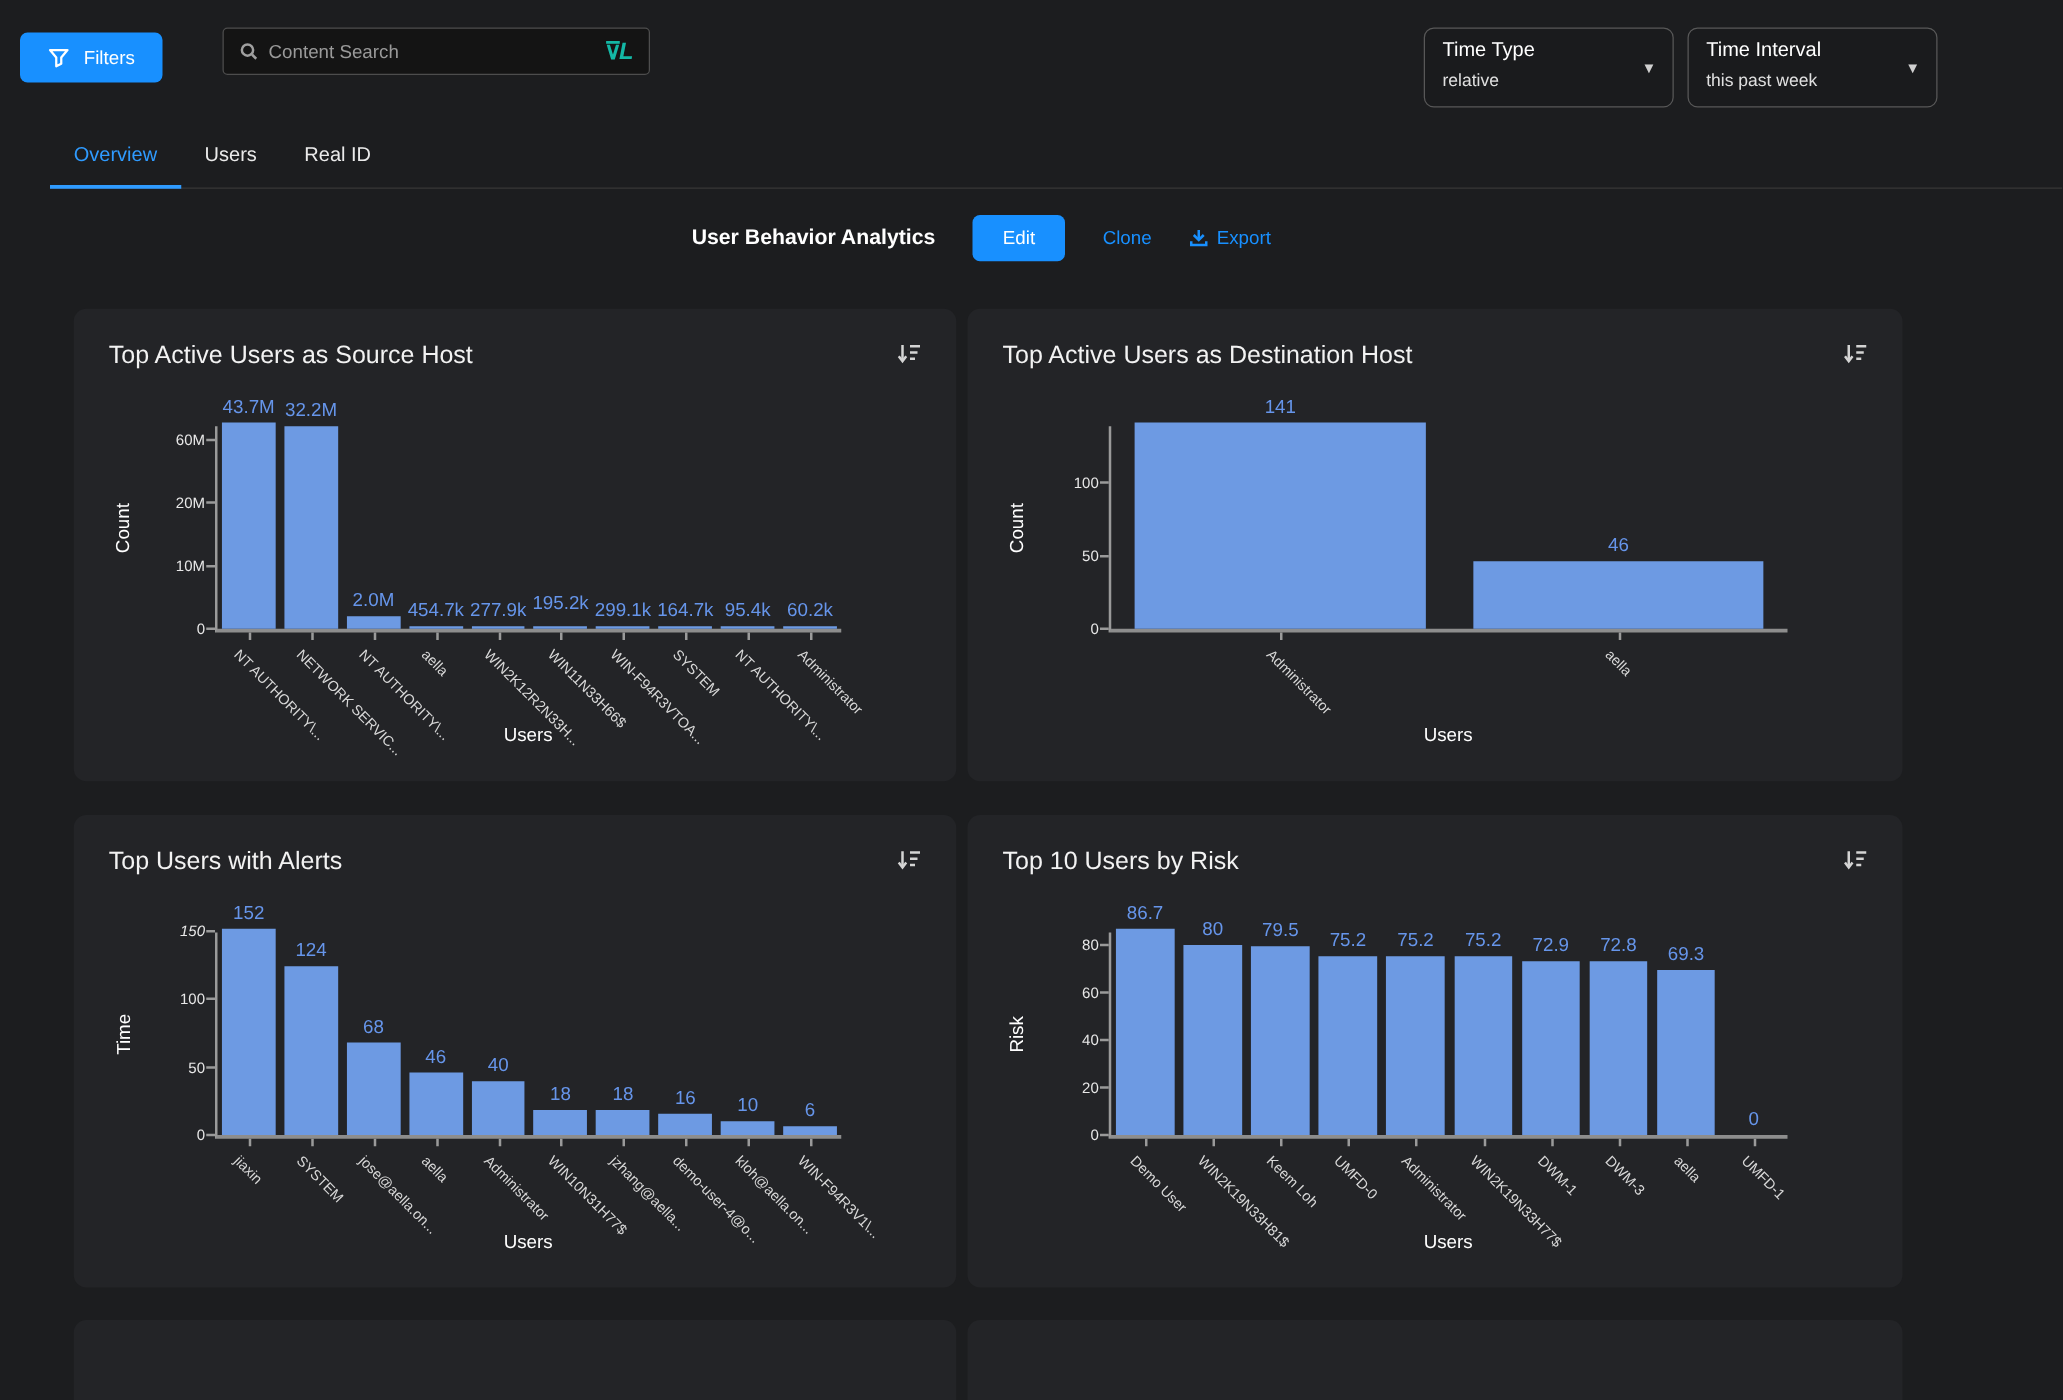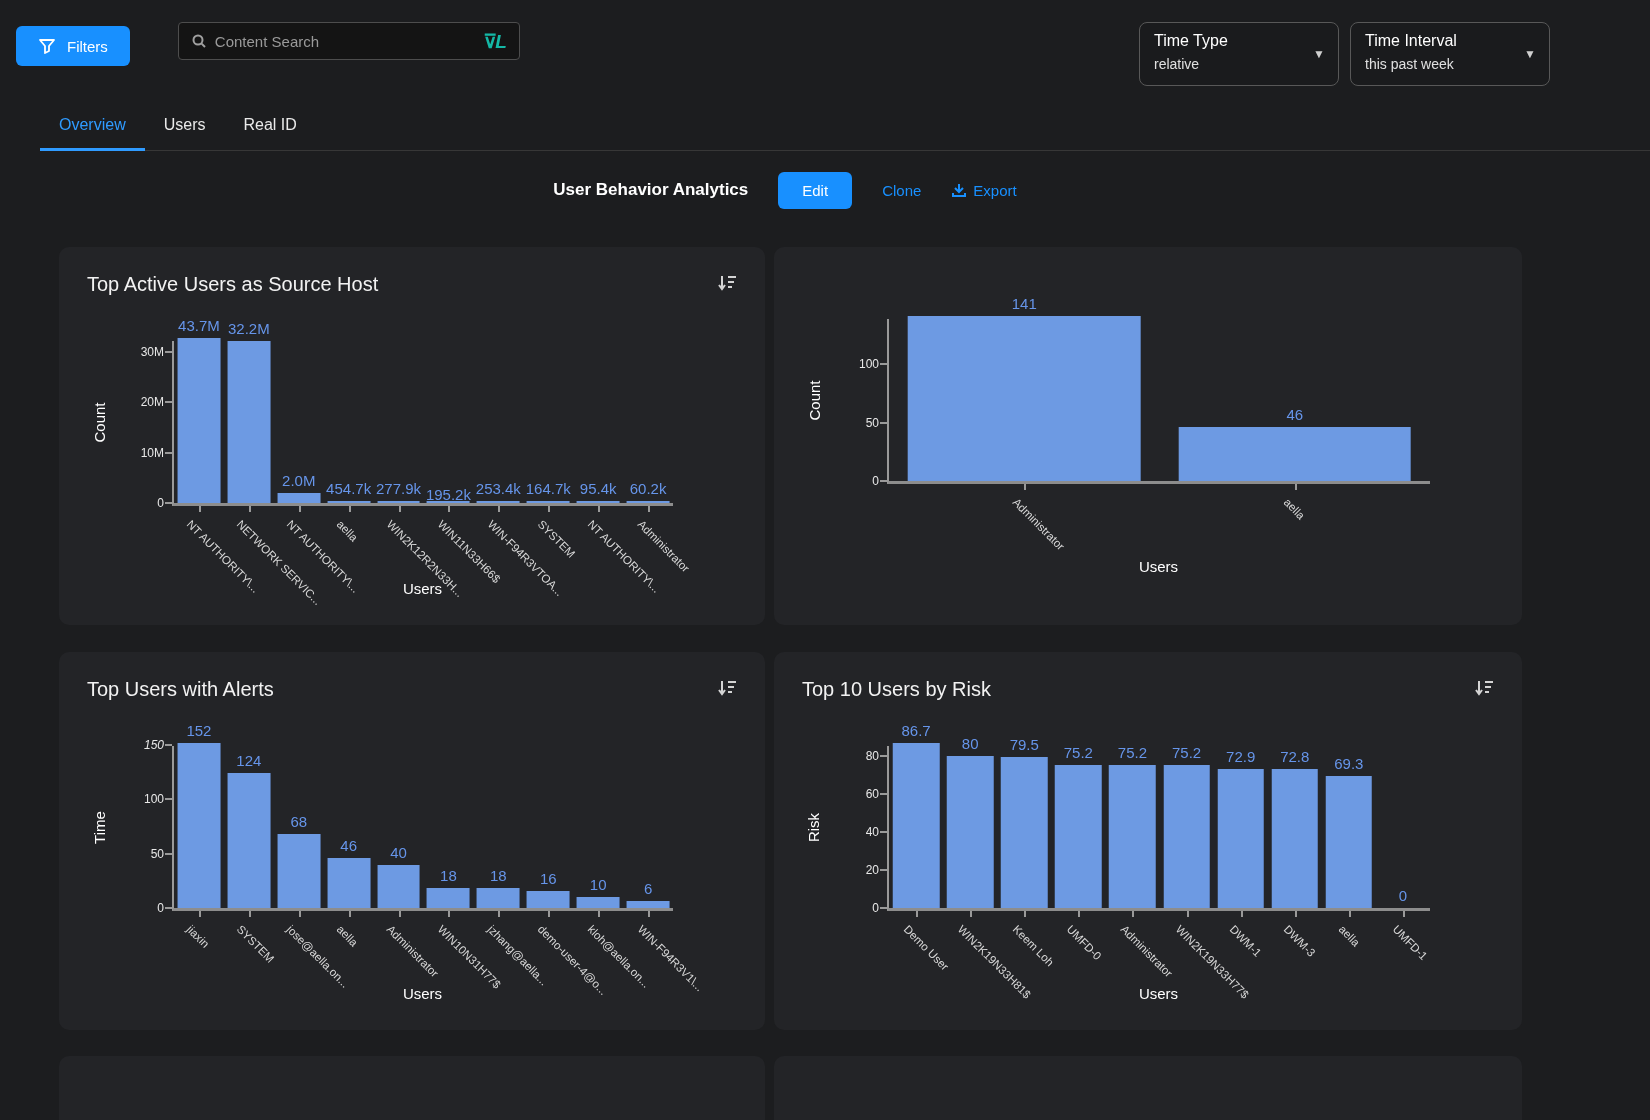--- a/index.html
+++ b/index.html
@@ -167,42 +167,42 @@
       <div class="plot">
           <div class="ylab">
             <span>Count</span>
           </div>
           <div class="ytick" style="bottom: -7px;">0</div>
           <div class="ymark" style="bottom: -1px;"></div>
           <div class="ytick" style="bottom: 43.3049px;">10M</div>
           <div class="ymark" style="bottom: 49.3049px;"></div>
           <div class="ytick" style="bottom: 93.6098px;">20M</div>
           <div class="ymark" style="bottom: 99.6098px;"></div>
-          <div class="ytick" style="bottom: 143.915px;">30M</div>
+          <div class="ytick" style="bottom: 143.915px;">60M</div>
           <div class="ymark" style="bottom: 149.915px;"></div>
           <div class="bar" style="left: 5%; transform: translateX(-50%); width: 8.6%; height: 165px;"></div>
           <div class="val" style="left: 5%; bottom: 169px;">43.7M</div>
           <div class="xmark" style="left: 5%;"></div>
           <div class="bar" style="left: 15%; transform: translateX(-50%); width: 8.6%; height: 162px;"></div>
           <div class="val" style="left: 15%; bottom: 166px;">32.2M</div>
           <div class="xmark" style="left: 15%;"></div>
           <div class="bar" style="left: 25%; transform: translateX(-50%); width: 8.6%; height: 10px;"></div>
           <div class="val" style="left: 25%; bottom: 14px;">2.0M</div>
           <div class="xmark" style="left: 25%;"></div>
           <div class="bar" style="left: 35%; transform: translateX(-50%); width: 8.6%; height: 2px;"></div>
           <div class="val" style="left: 35%; bottom: 6px; margin-top: 16px;">454.7k</div>
           <div class="xmark" style="left: 35%;"></div>
           <div class="bar" style="left: 45%; transform: translateX(-50%); width: 8.6%; height: 2px;"></div>
           <div class="val" style="left: 45%; bottom: 6px;">277.9k</div>
           <div class="xmark" style="left: 45%;"></div>
           <div class="bar" style="left: 55%; transform: translateX(-50%); width: 8.6%; height: 2px;"></div>
-          <div class="val" style="left: 55%; bottom: 0; margin-top: 44px;">195.2k</div>
+          <div class="val" style="left: 55%; bottom: 12px; margin-top: 44px;">195.2k</div>
           <div class="xmark" style="left: 55%;"></div>
           <div class="bar" style="left: 65%; transform: translateX(-50%); width: 8.6%; height: 2px;"></div>
-          <div class="val" style="left: 65%; bottom: 6px;">253.4k</div>
+          <div class="val" style="left: 65%; bottom: 6px;">299.1k</div>
           <div class="xmark" style="left: 65%;"></div>
           <div class="bar" style="left: 75%; transform: translateX(-50%); width: 8.6%; height: 2px;"></div>
           <div class="val" style="left: 75%; bottom: 6px;">164.7k</div>
           <div class="xmark" style="left: 75%;"></div>
           <div class="bar" style="left: 85%; transform: translateX(-50%); width: 8.6%; height: 2px;"></div>
           <div class="val" style="left: 85%; bottom: 6px;">95.4k</div>
           <div class="xmark" style="left: 85%;"></div>
           <div class="bar" style="left: 95%; transform: translateX(-50%); width: 8.6%; height: 2px;"></div>
           <div class="val" style="left: 95%; bottom: 6px;">60.2k</div>
           <div class="xmark" style="left: 95%;"></div>
@@ -217,20 +217,32 @@
           <div class="xt" style="left: 65%;">WIN-F94R3VTOA...</div>
           <div class="xt" style="left: 75%;">SYSTEM</div>
           <div class="xt" style="left: 85%;">NT AUTHORITY\...</div>
           <div class="xt" style="left: 95%;">Administrator</div>
           <div class="axis-title-x">Users</div>
         </div>
     </div>
   </div>
 
   <div class="card">
+    <div class="card-head">
+      <span class="chart-title">Top Active Users as Destination Host</span>
+      <span class="sort-btn">
+        <svg width="20" height="20" viewBox="0 0 20 20" fill="none" stroke="#d4d4d4" stroke-width="2">
+            <line x1="5" y1="3" x2="5" y2="15"></line>
+            <polyline points="2,12 5,16 8,12"></polyline>
+            <line x1="11" y1="4" x2="19" y2="4"></line>
+            <line x1="11" y1="9" x2="17" y2="9"></line>
+            <line x1="11" y1="14" x2="15" y2="14"></line>
+          </svg>
+      </span>
+    </div>
     <div class="chart-area">
       <div class="plot">
           <div class="ylab">
             <span>Count</span>
           </div>
           <div class="ytick" style="bottom: -7px;">0</div>
           <div class="ymark" style="bottom: -1px;"></div>
           <div class="ytick" style="bottom: 51.5106px;">50</div>
           <div class="ymark" style="bottom: 57.5106px;"></div>
           <div class="ytick" style="bottom: 110.021px;">100</div>

